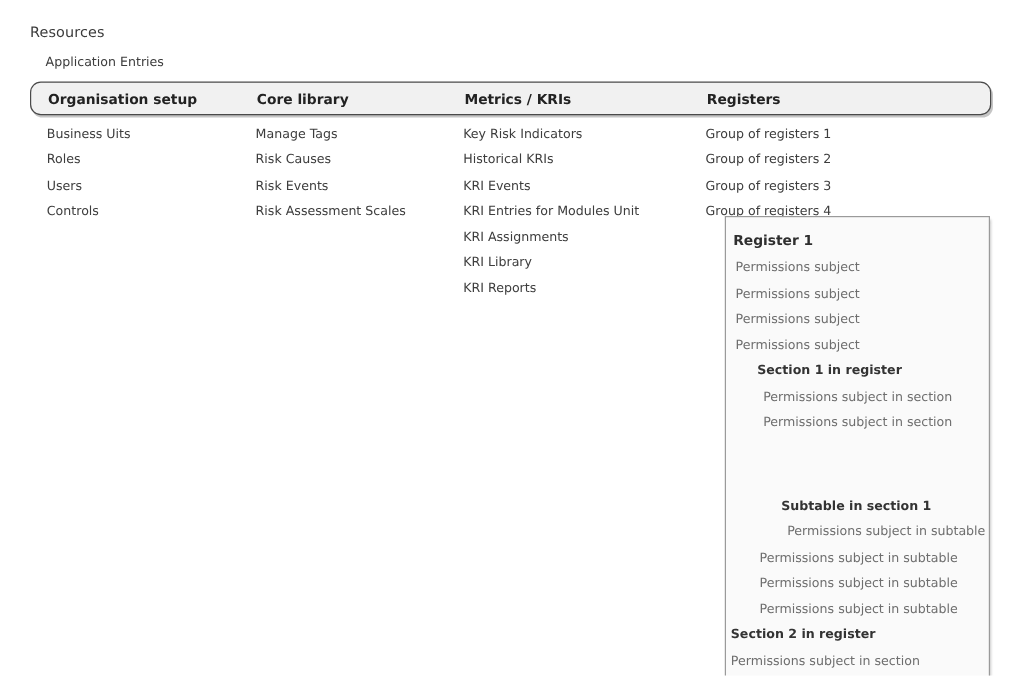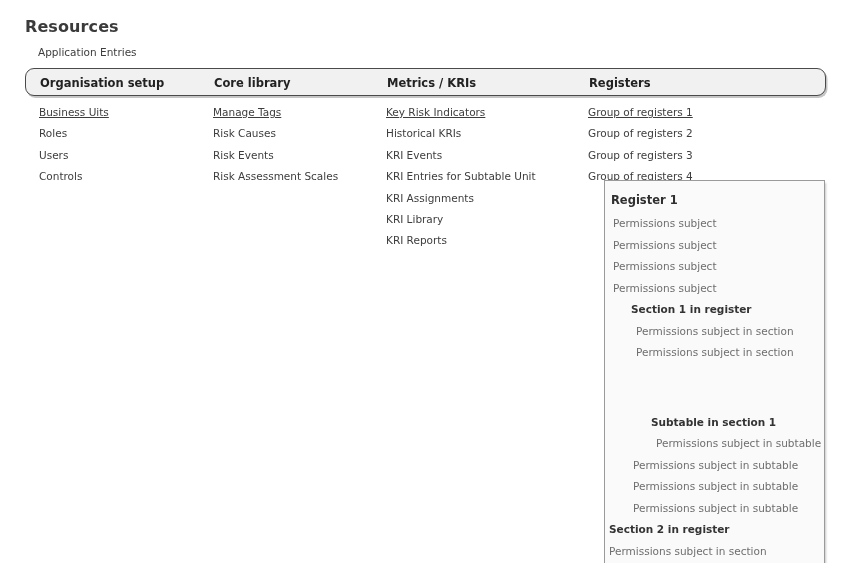--- a/index.html
+++ b/index.html
@@ -16,22 +16,22 @@
     font-family: "DejaVu Sans", "Liberation Sans", sans-serif;
     -webkit-font-smoothing: antialiased;
     color: #3a3a3a;
   }
 
   
   #page-title {
     position: absolute;
     left: 25px;
     top: 19px;
-    font-size: 16px;
-    font-weight: bold;
+    font-size: 12px;
+    font-weight: normal;
     color: #3b3b3b;
     letter-spacing: .1px;
     line-height: 16px;
   }
   #page-subtitle {
     position: absolute;
     left: 38px;
     top: 45px;
     font-size: 10.5px;
     font-weight: normal;
@@ -73,21 +73,21 @@
     position: absolute;
     top: 0;
   }
   .column .cell {
     font-size: 10.5px;
     color: #3d3d3d;
     height: 21.4px;
     line-height: 21.4px;
     white-space: nowrap;
   }
-  .column .cell:first-child { margin-top: 6px; text-decoration: underline; }
+  .column .cell:first-child { margin-top: 6px; }
 
   
   .col-0 { left: 14px;  width: 185px; }
   .col-1 { left: 188px; width: 170px; }
   .col-2 { left: 361px; width: 200px; }
   .col-3 { left: 563px; width: 230px; }
 
   
   #register-panel {
     position: absolute;
@@ -155,21 +155,21 @@
     <div class="column col-1">
         <div class="cell">Manage Tags</div>
         <div class="cell">Risk Causes</div>
         <div class="cell">Risk Events</div>
         <div class="cell">Risk Assessment Scales</div>
       </div>
     <div class="column col-2">
         <div class="cell">Key Risk Indicators</div>
         <div class="cell">Historical KRIs</div>
         <div class="cell">KRI Events</div>
-        <div class="cell">KRI Entries for Subtable Unit</div>
+        <div class="cell">KRI Entries for Modules Unit</div>
         <div class="cell">KRI Assignments</div>
         <div class="cell">KRI Library</div>
         <div class="cell">KRI Reports</div>
       </div>
     <div class="column col-3">
         <div class="cell">Group of registers 1</div>
         <div class="cell">Group of registers 2</div>
         <div class="cell">Group of registers 3</div>
         <div class="cell">Group of registers 4</div>
       </div>

